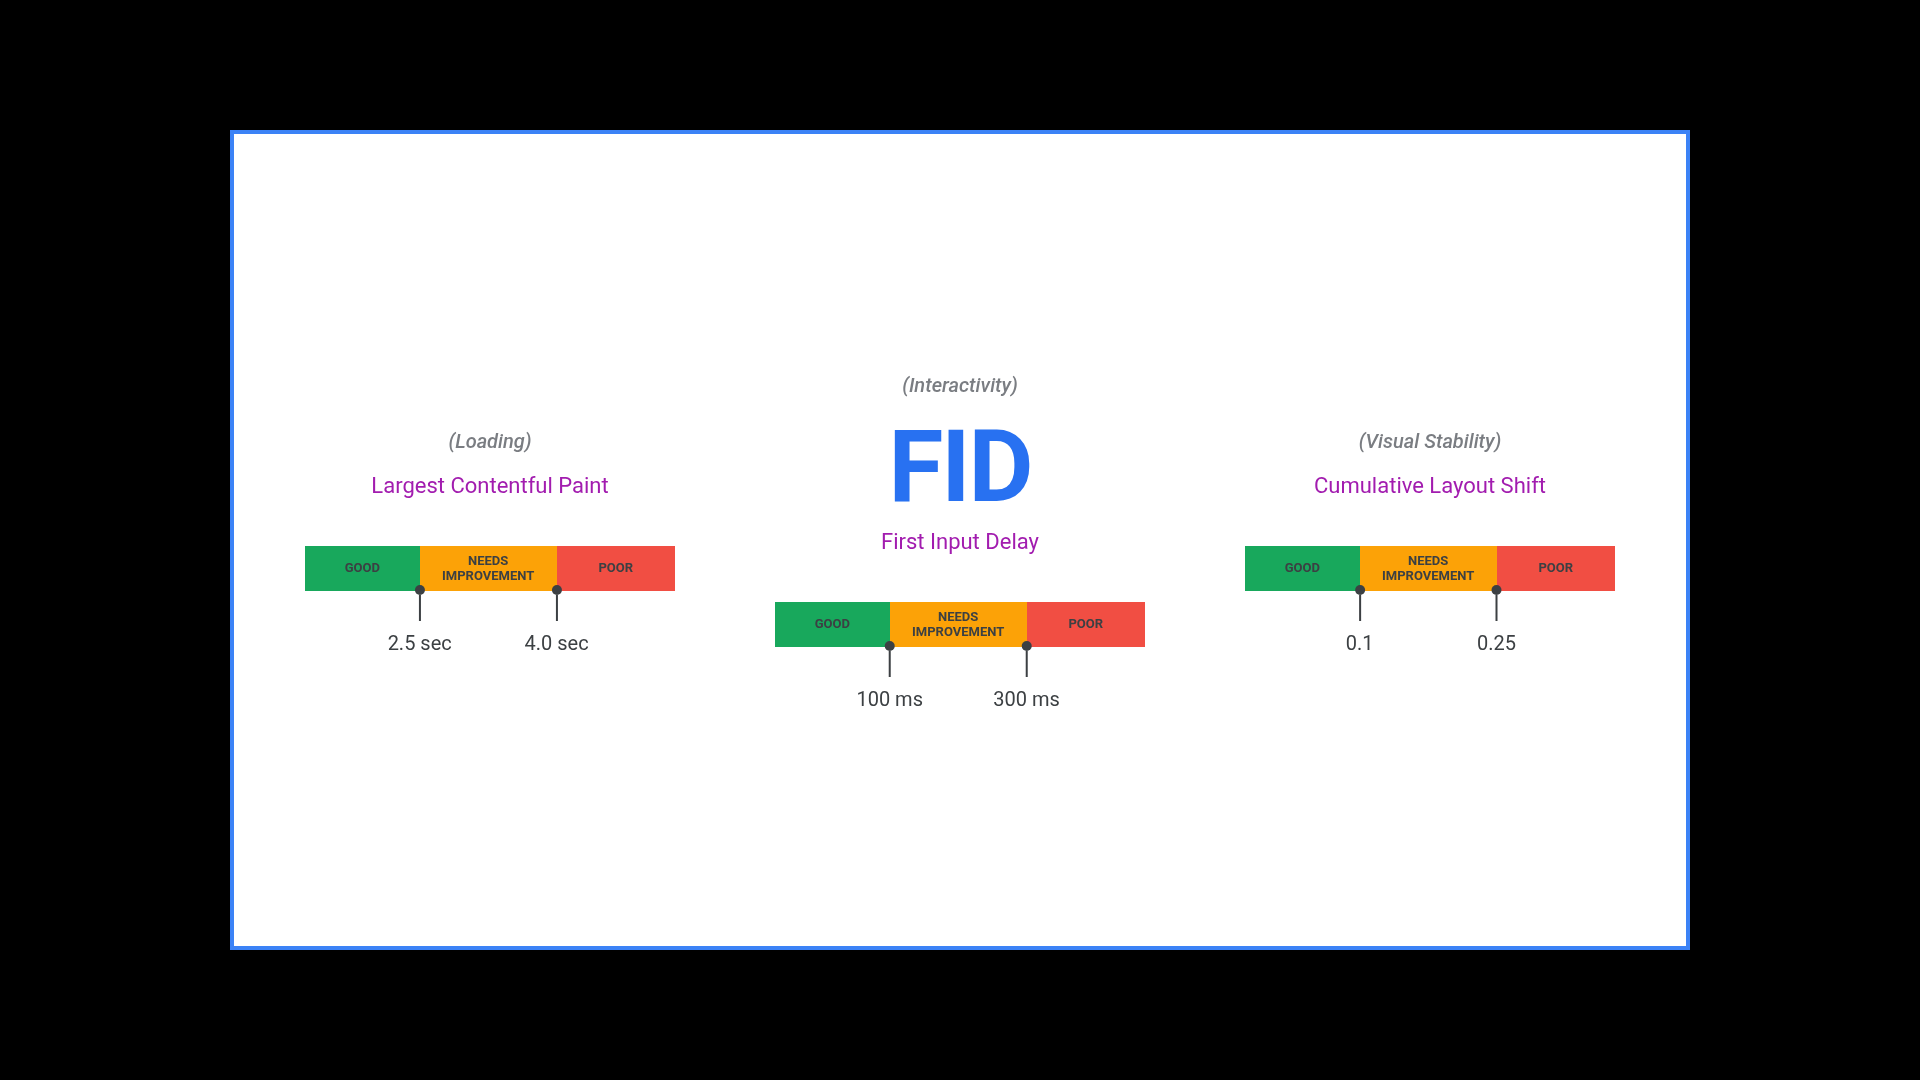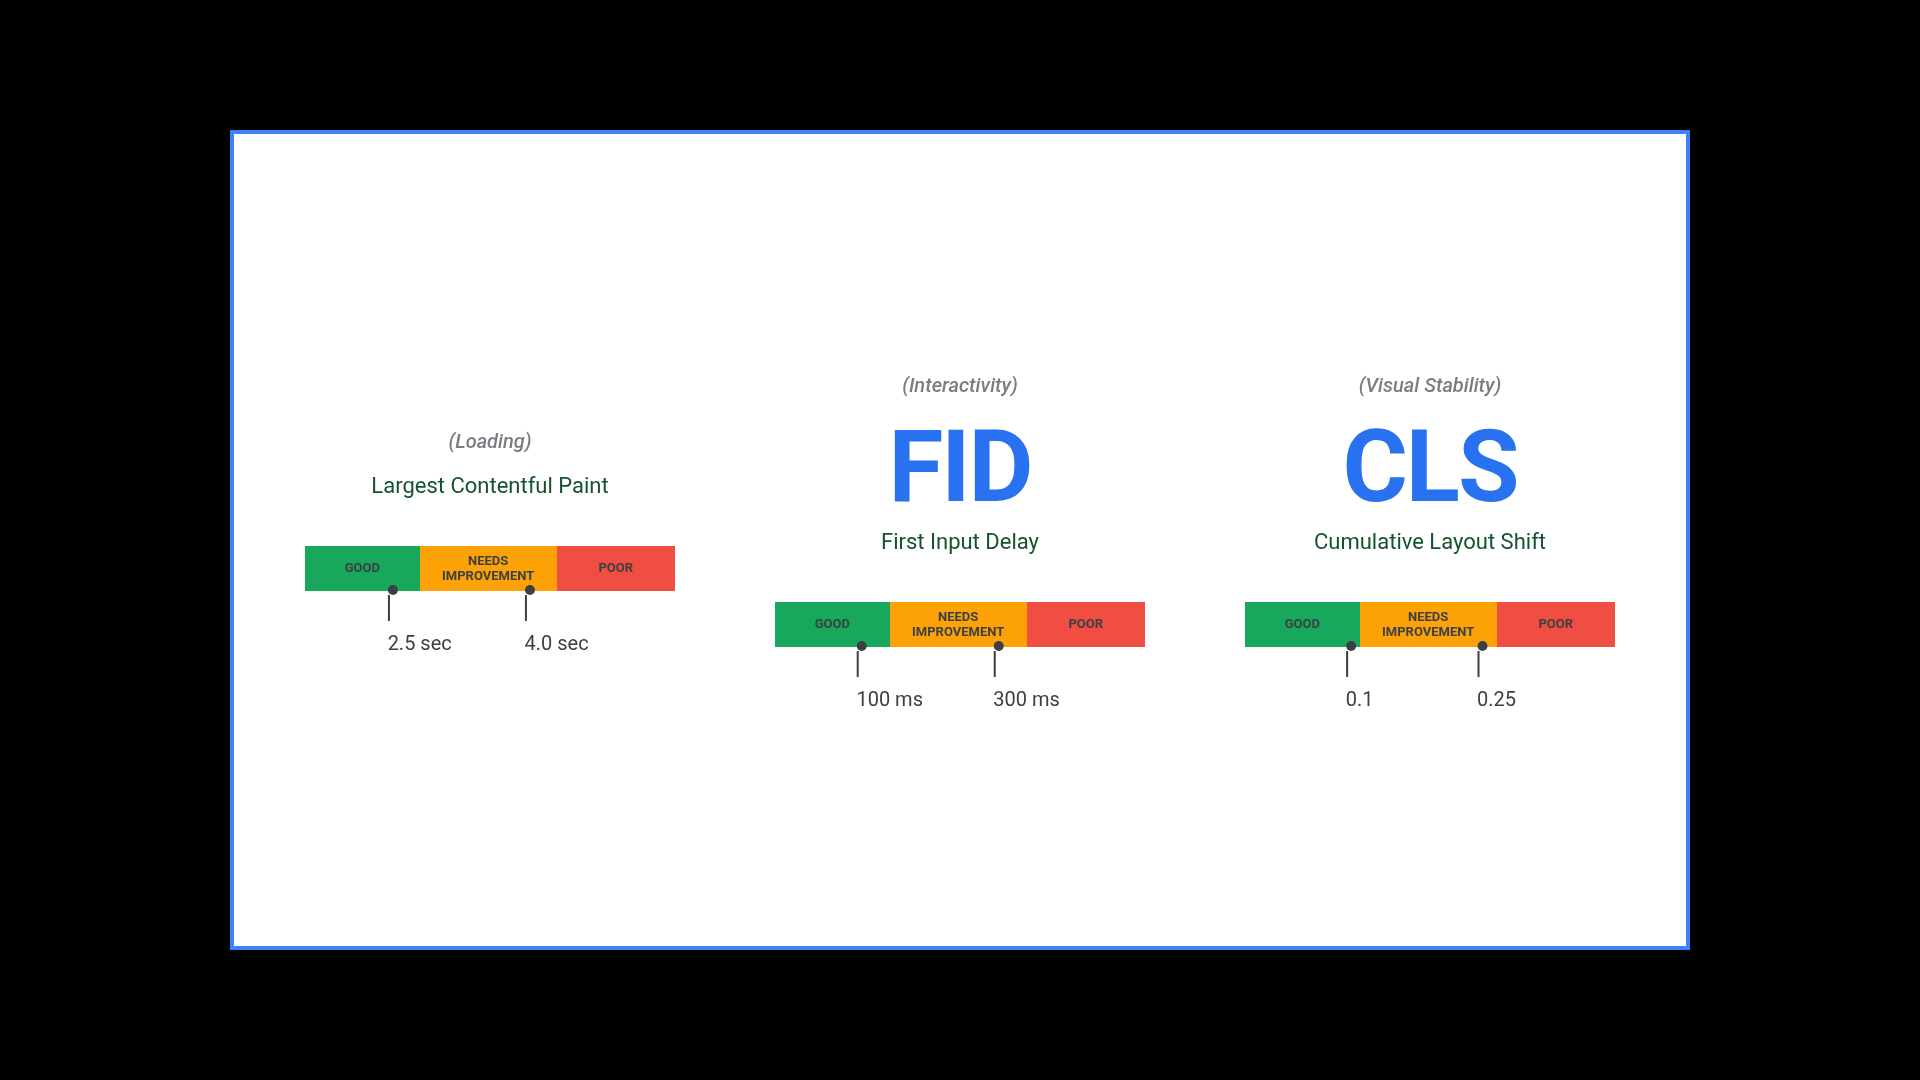--- a/index.html
+++ b/index.html
@@ -41,21 +41,21 @@
     }
     .abbrev {
       color: #2871f1;
       font-size: 100px;
       font-weight: 700;
       line-height: 1;
       letter-spacing: -2px;
       margin-bottom: 12px;
     }
     .fullname {
-      color: #14532d;
+      color: #a21caf;
       font-size: 22px;
       margin-bottom: 48px;
     }
     .bar-wrap {
       width: 100%;
       position: relative;
     }
     .bar {
       display: flex;
       width: 100%;
@@ -84,20 +84,21 @@
       position: relative;
       width: 100%;
       height: 60px;
     }
     .tick {
       position: absolute;
       top: -6px;
       transform: translateX(-50%);
       display: flex;
       flex-direction: column;
+      align-items: center;
     }
     .tick-dot {
       width: 10px;
       height: 10px;
       border-radius: 50%;
       background: #3c4043;
     }
     .tick-line {
       width: 2px;
       height: 26px;
@@ -161,21 +162,20 @@
           <div class="tick-dot"></div>
           <div class="tick-line"></div>
           <div class="tick-label">300 ms</div>
         </div>
       </div>
     </div>
   </div>
 
   <div class="metric">
     <div class="category">(Visual Stability)</div>
-    <div class="abbrev">CLS</div>
     <div class="fullname">Cumulative Layout Shift</div>
     <div class="bar-wrap">
       <div class="bar">
         <div class="seg good" style="background:#18a85c">GOOD</div>
         <div class="seg needs" style="background:#fca207">NEEDS<br>IMPROVEMENT</div>
         <div class="seg poor" style="background:#f14e43">POOR</div>
       </div>
       <div class="ticks">
         <div class="tick t1">
           <div class="tick-dot"></div>

